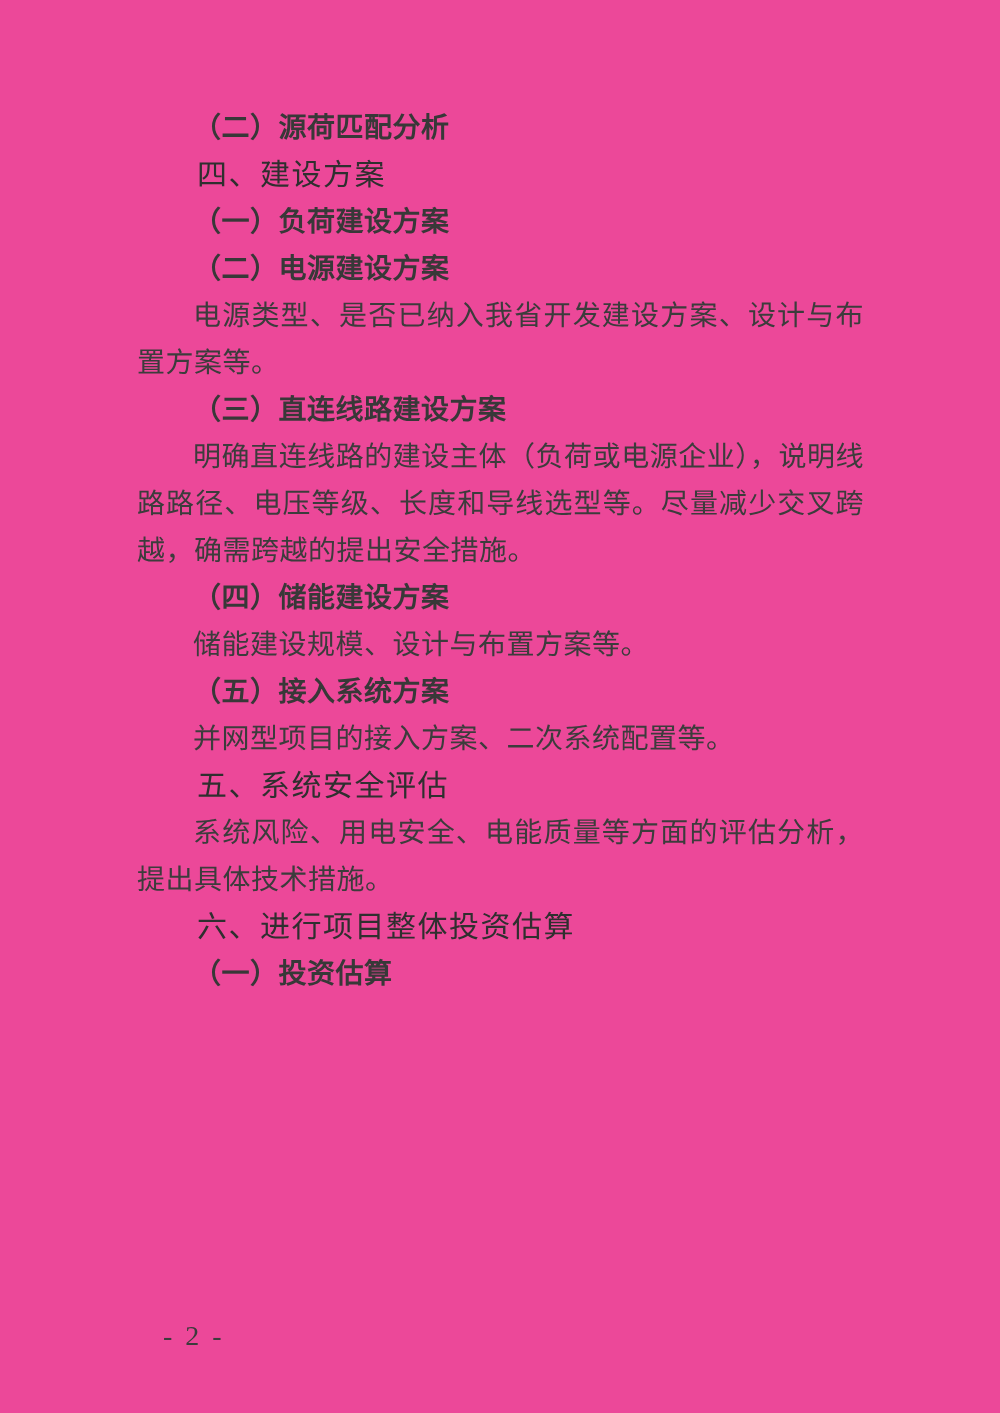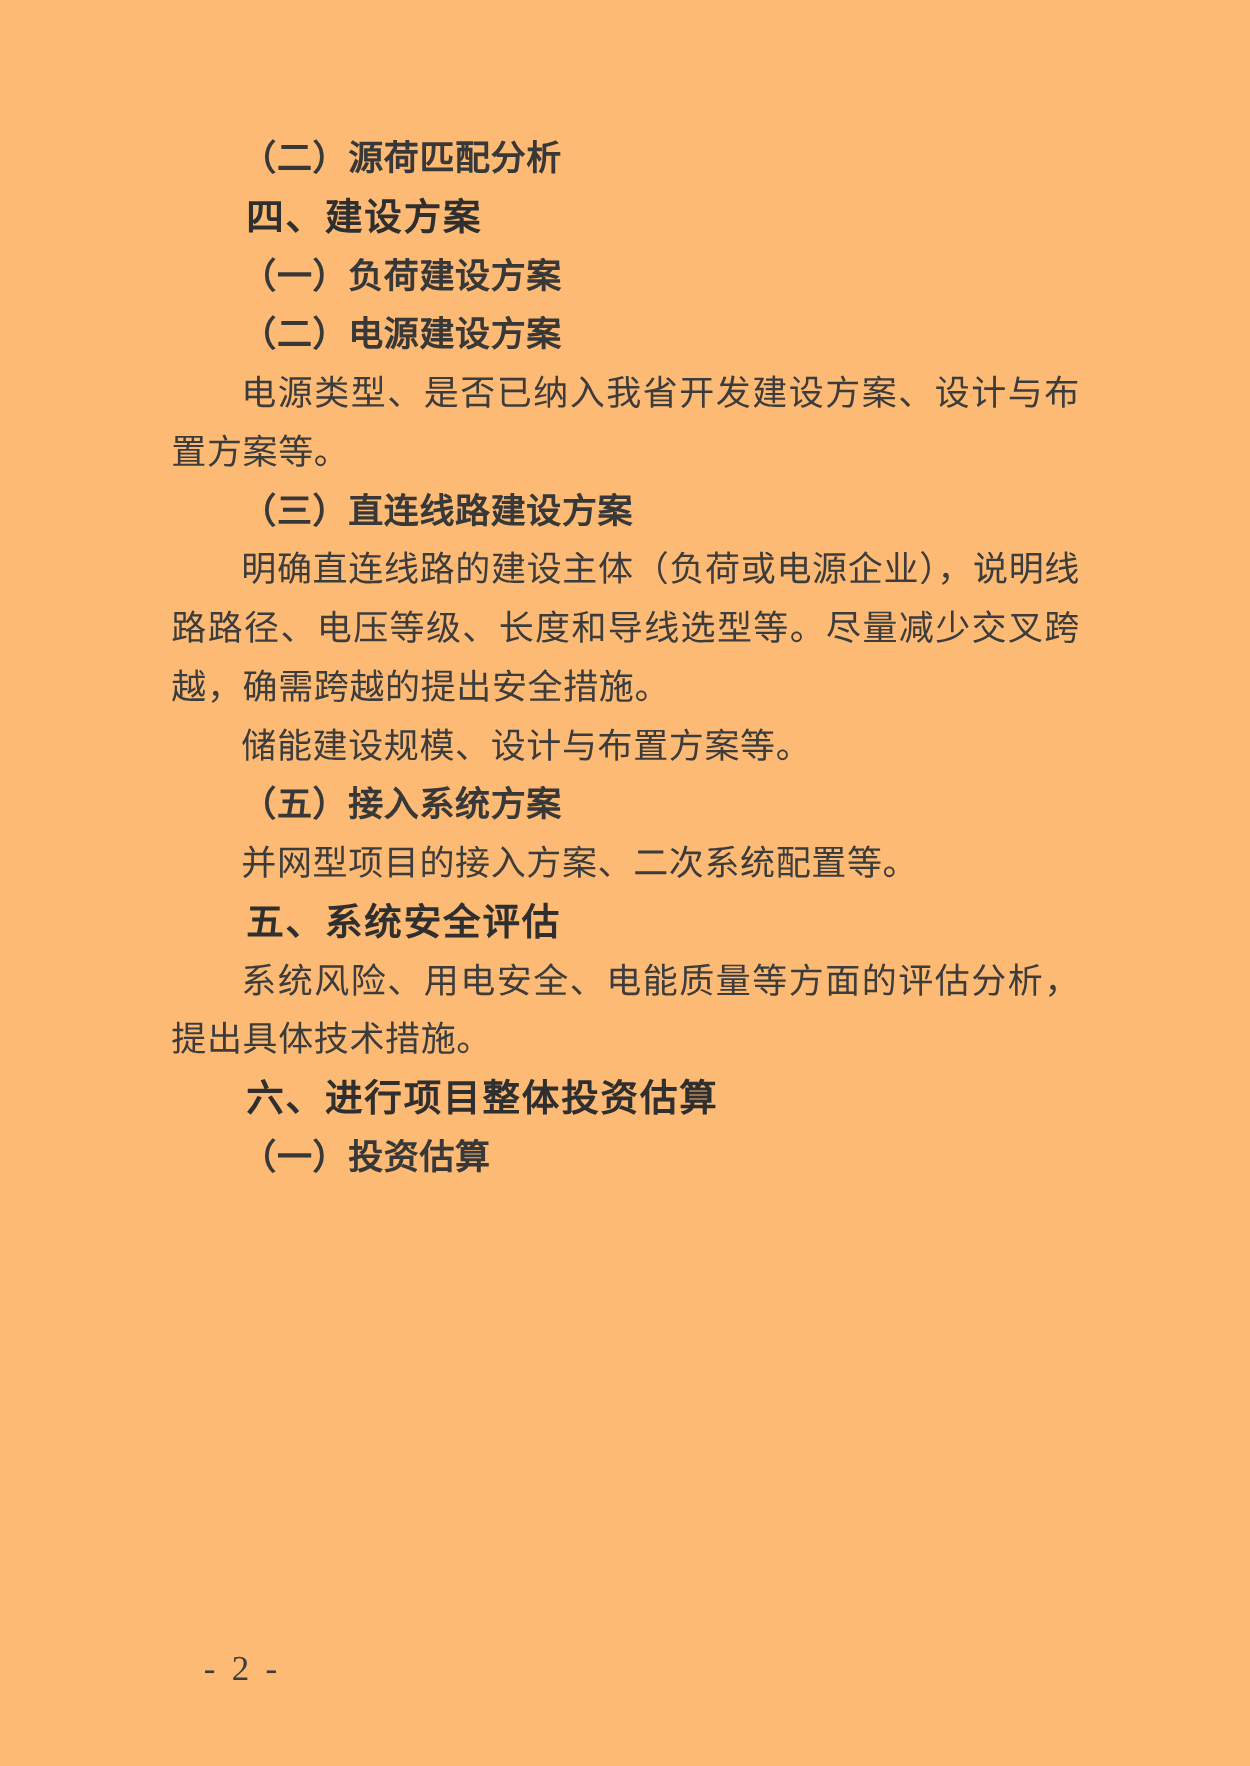--- a/index.html
+++ b/index.html
@@ -6,21 +6,21 @@
   html, body {
     margin: 0;
     padding: 0;
     background: #e8e8e8;
   }
   .sheet {
     position: relative;
     width: 1000px;
     height: 1413px;
     margin: 0 auto;
-    background: #fdba74;
+    background: #ec4899;
     overflow: hidden;
     color: #3c3c3c;
     font-family: "Liberation Serif", "DejaVu Serif", serif;
   }
   .content {
     position: absolute;
     left: 137px;
     top: 104px;
     width: 727px;
   }
@@ -35,21 +35,21 @@
   }
   
   .content p.sub {
     font-weight: 600;
     color: #383838;
     text-align: left;
   }
   
   .content p.h1 {
     font-family: "Liberation Sans", "DejaVu Sans", sans-serif;
-    font-weight: 700;
+    font-weight: 400;
     font-size: 30px;
     color: #2f2f2f;
     letter-spacing: 1.5px;
     text-align: left;
   }
   
   .content p.fill {
     text-align-last: justify;
   }
   .page-number {
@@ -66,20 +66,21 @@
 
 <main class="sheet">
   <section class="content">
     <p class="sub">（二）源荷匹配分析</p>
     <p class="h1">四、建设方案</p>
     <p class="sub">（一）负荷建设方案</p>
     <p class="sub">（二）电源建设方案</p>
     <p class="para">电源类型、是否已纳入我省开发建设方案、设计与布置方案等。</p>
     <p class="sub">（三）直连线路建设方案</p>
     <p class="para">明确直连线路的建设主体（负荷或电源企业），说明线路路径、电压等级、长度和导线选型等。尽量减少交叉跨越，确需跨越的提出安全措施。</p>
+    <p class="sub">（四）储能建设方案</p>
     <p class="para">储能建设规模、设计与布置方案等。</p>
     <p class="sub">（五）接入系统方案</p>
     <p class="para">并网型项目的接入方案、二次系统配置等。</p>
     <p class="h1">五、系统安全评估</p>
     <p class="para">系统风险、用电安全、电能质量等方面的评估分析，提出具体技术措施。</p>
     <p class="h1">六、进行项目整体投资估算</p>
     <p class="sub">（一）投资估算</p>
   </section>
 
   <div class="page-number">- 2 -</div>

